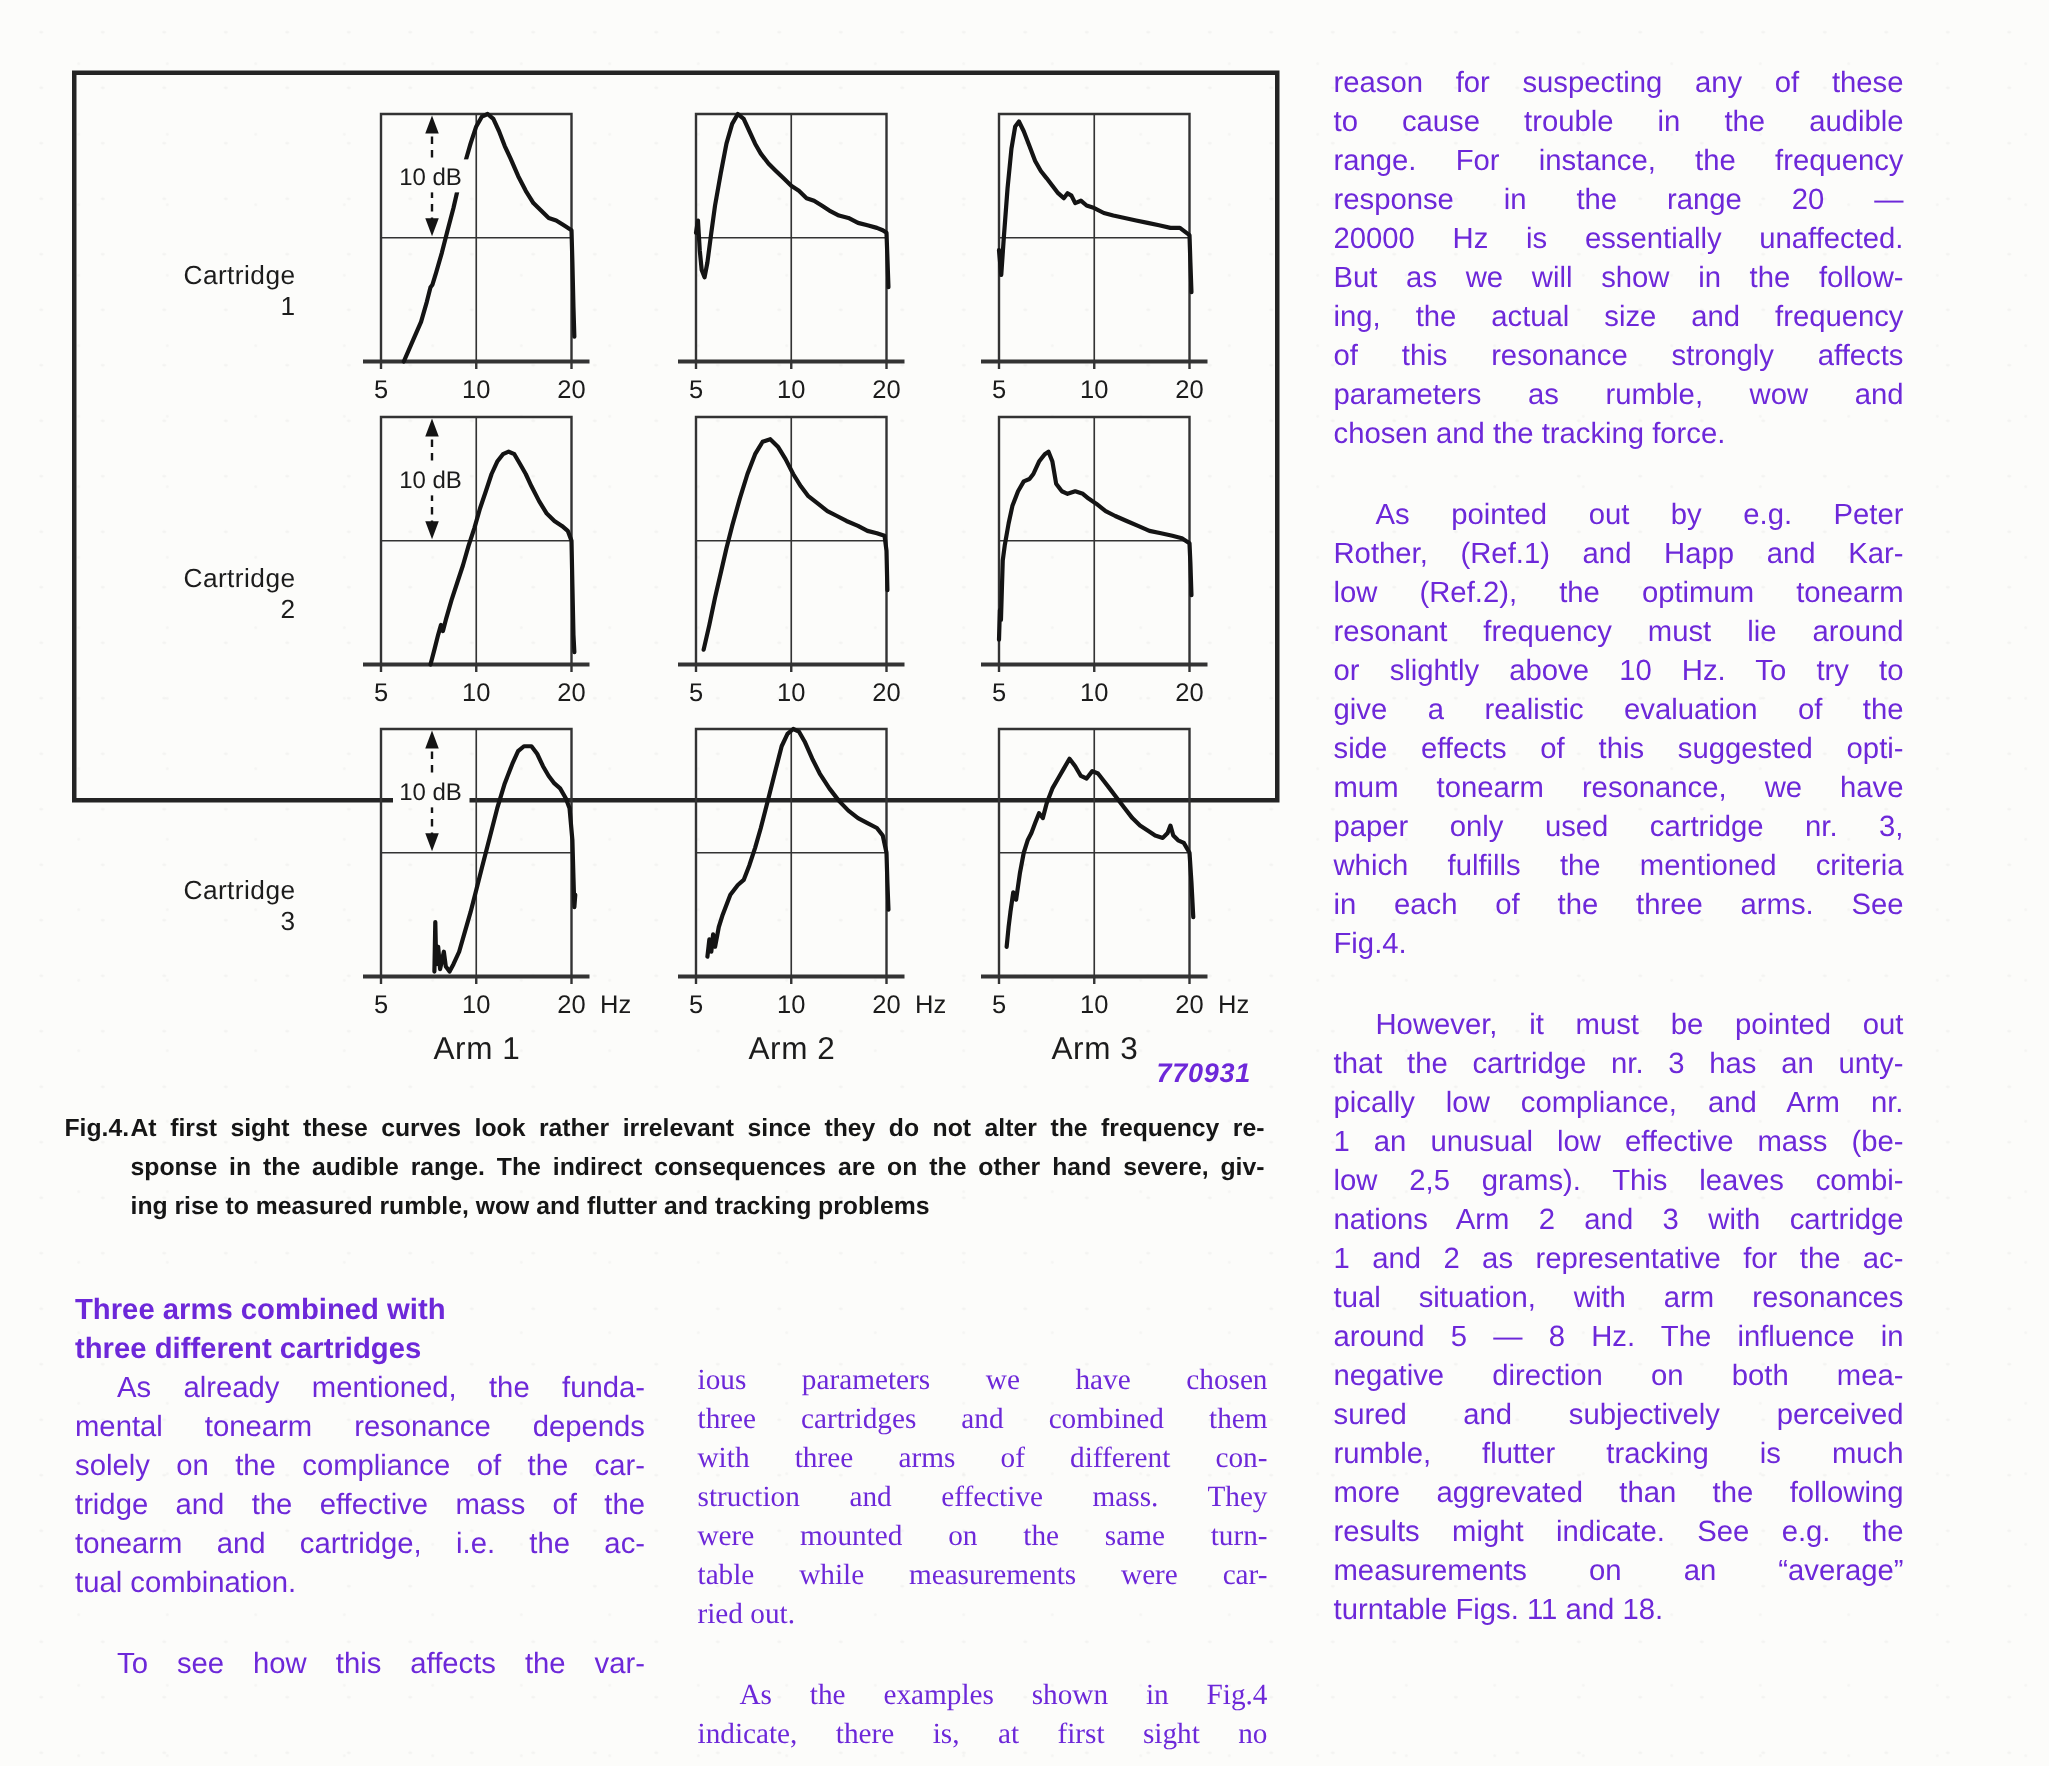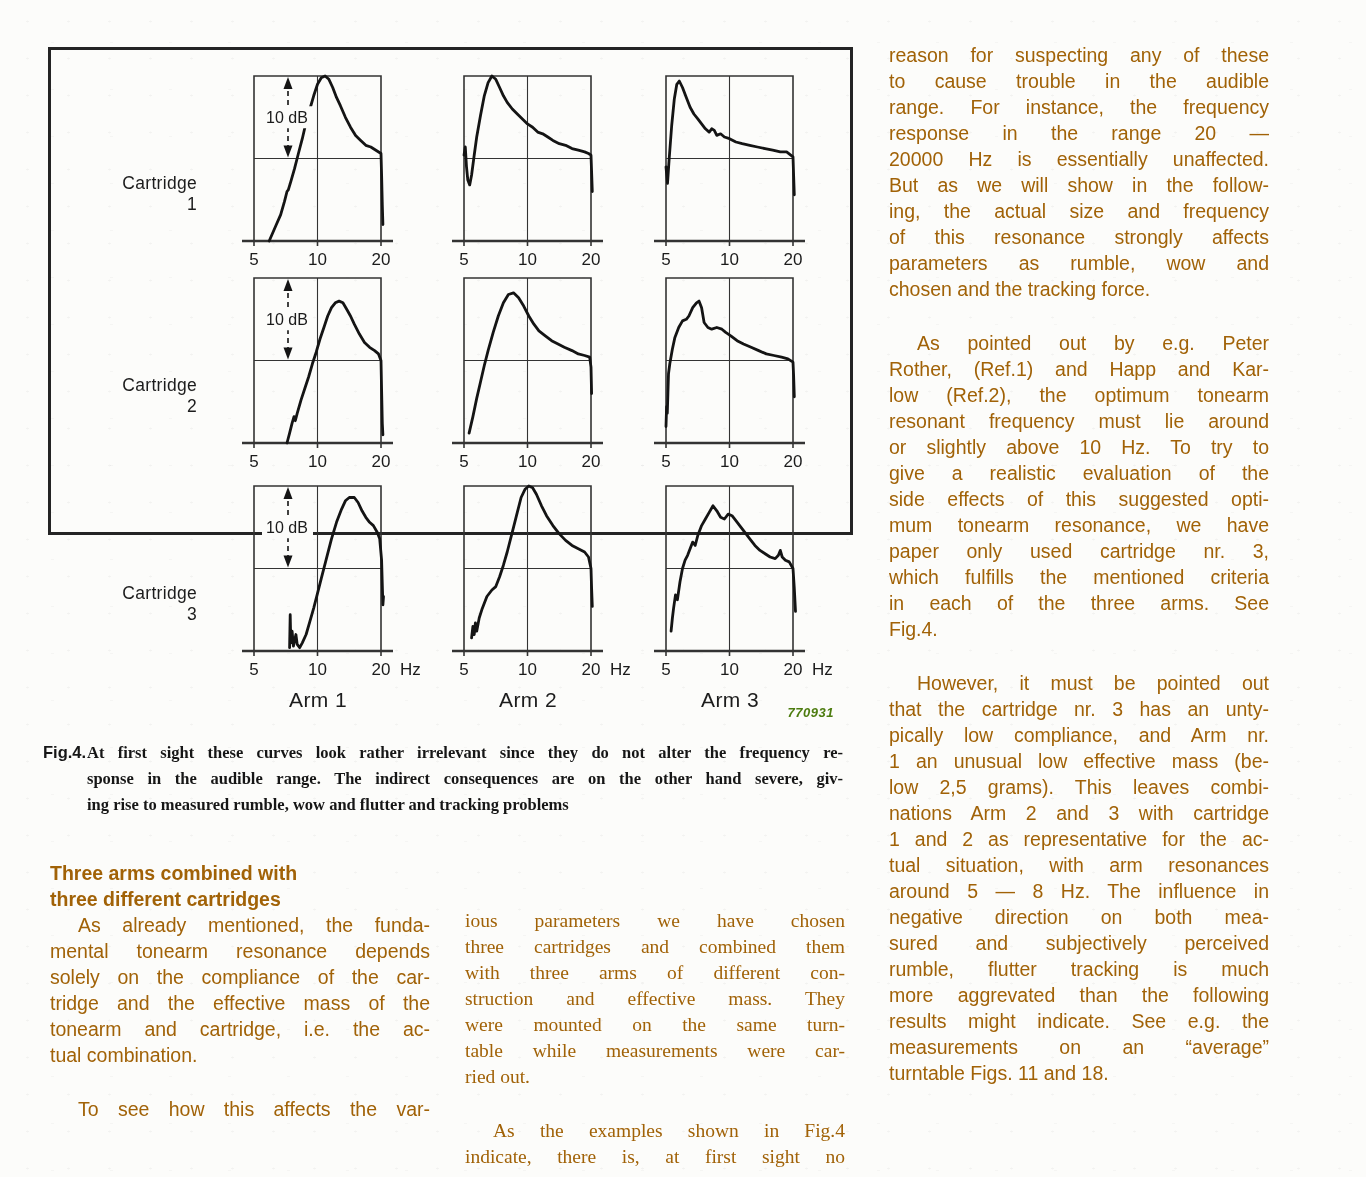--- a/index.html
+++ b/index.html
@@ -27,31 +27,31 @@
     font-size:17.5px;line-height:21px;color:#1c1c1c;letter-spacing:.3px;
   }
   .cart-1{top:123px}.cart-2{top:325px}.cart-3{top:533px}
   .arm-label{
     position:absolute;top:638px;width:100px;text-align:center;
     font-size:21px;color:#1c1c1c;letter-spacing:.4px;
   }
   .arm-1{left:217px}.arm-2{left:427px}.arm-3{left:629px}
   #corner-number{
     position:absolute;right:16px;top:655px;
-    font-style:italic;font-size:13px;font-weight:bold;color:#4d7c0f;letter-spacing:.5px;
+    font-style:italic;font-size:18px;font-weight:bold;color:#6d28d9;letter-spacing:.5px;
   }
   
   #caption{
     position:absolute;left:43px;top:742px;width:800px;
     font-size:16.5px;font-weight:bold;line-height:21.5px;color:#161616;
   }
   #caption .tag{position:absolute;left:0;top:0;}
-  #caption .cap-lines{margin-left:44px;font-family:Liberation Serif, serif;}
+  #caption .cap-lines{margin-left:44px;}
   
-  .col{position:absolute;width:380px;font-size:19.5px;line-height:26px;color:#a16207;}
+  .col{position:absolute;width:380px;font-size:19.5px;line-height:26px;color:#6d28d9;}
   #col-left{left:50px;top:860px;}
   #col-middle{left:465px;top:908px;font-family:Liberation Serif, serif;}
   #col-right{left:889px;top:42px;}
   .heading{font-weight:bold;}
   .para{margin:0;}
   .para + .para{margin-top:28px;}
   .heading + .para{margin-top:0;}
   .jline{text-align:justify;text-align-last:justify;height:26px;white-space:normal;}
   .jline.endline{text-align-last:left;}
   .jline.indent{text-indent:28px;}

